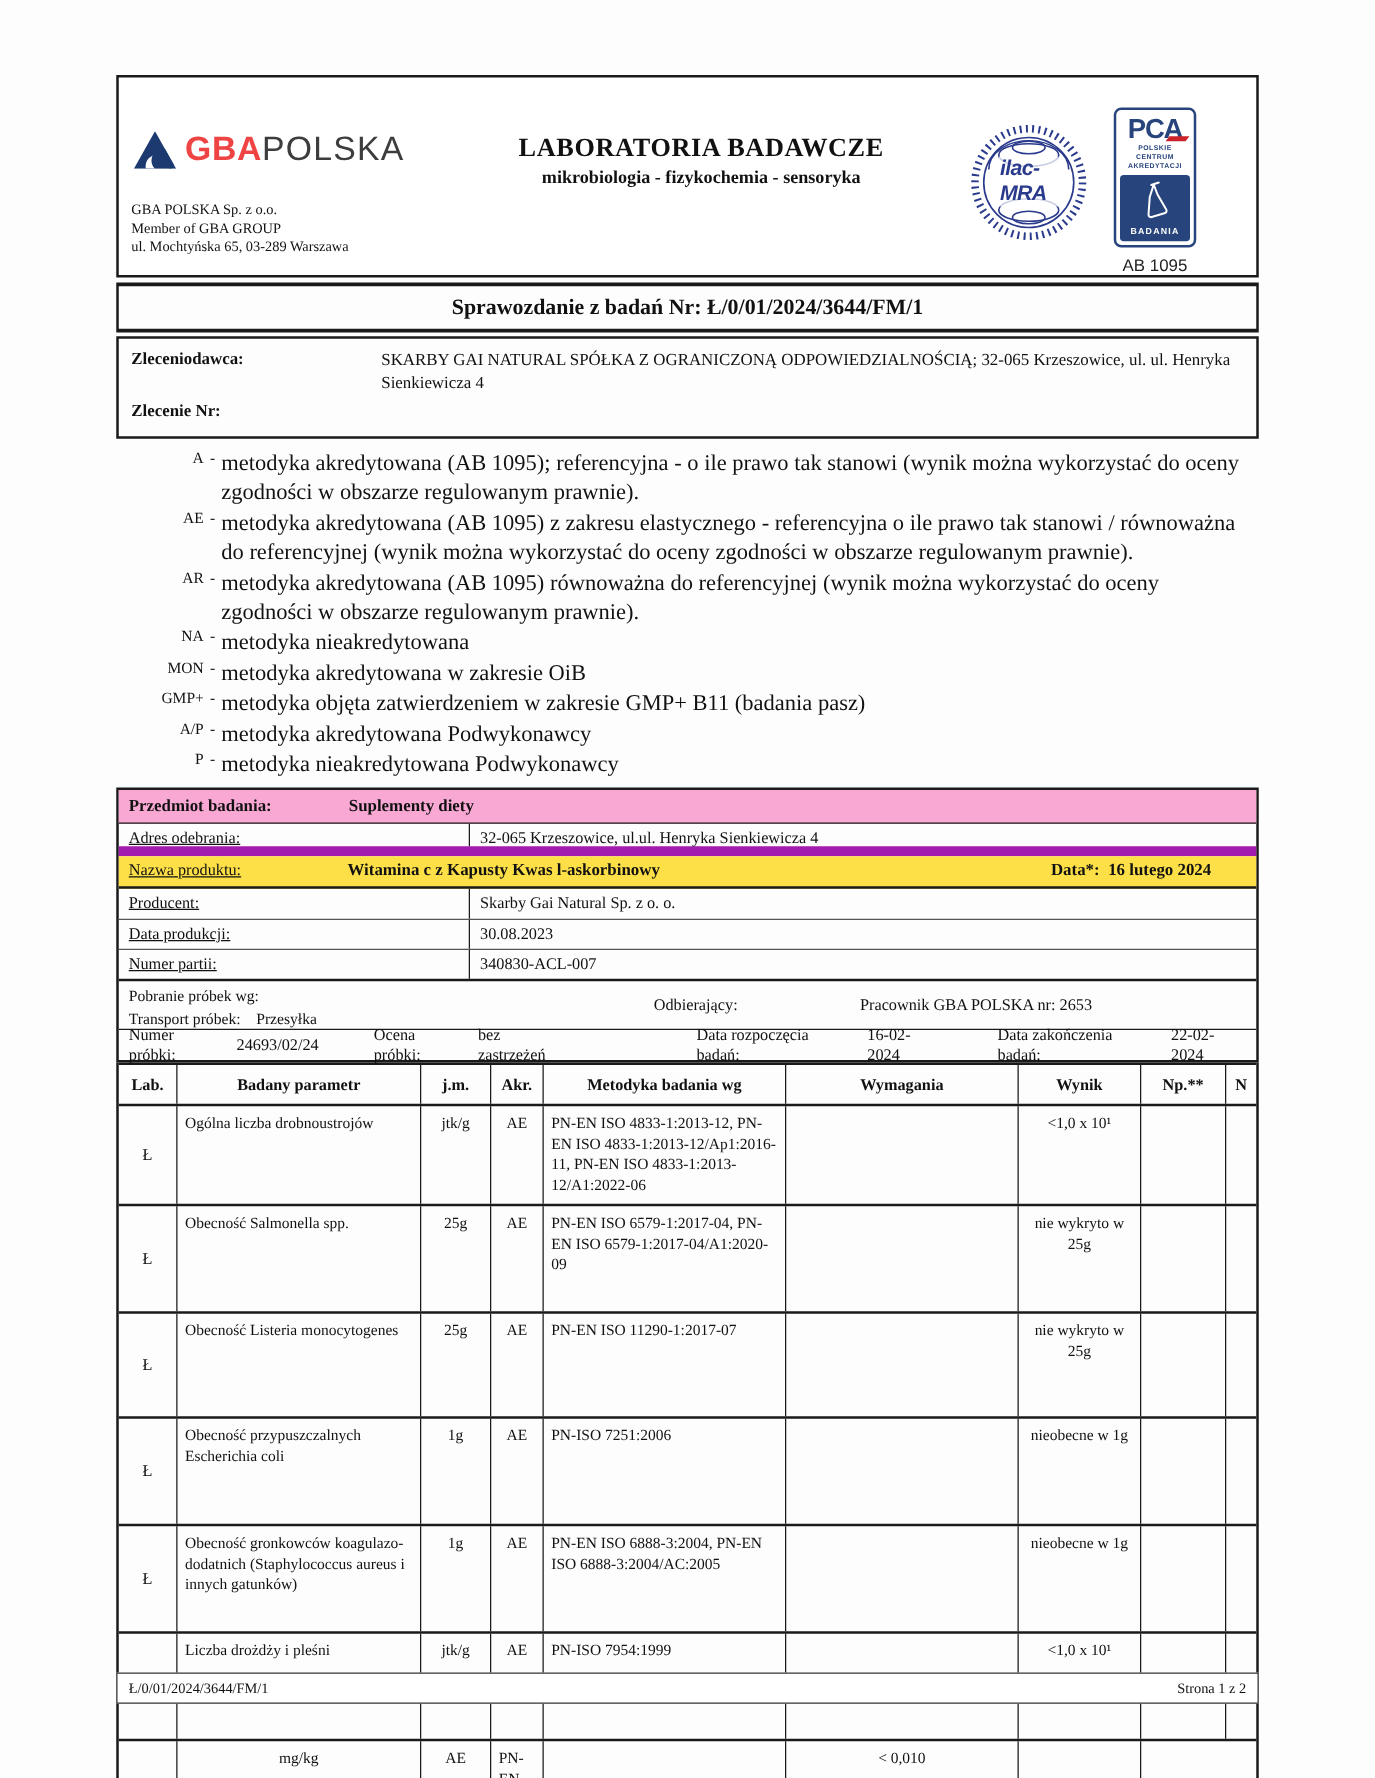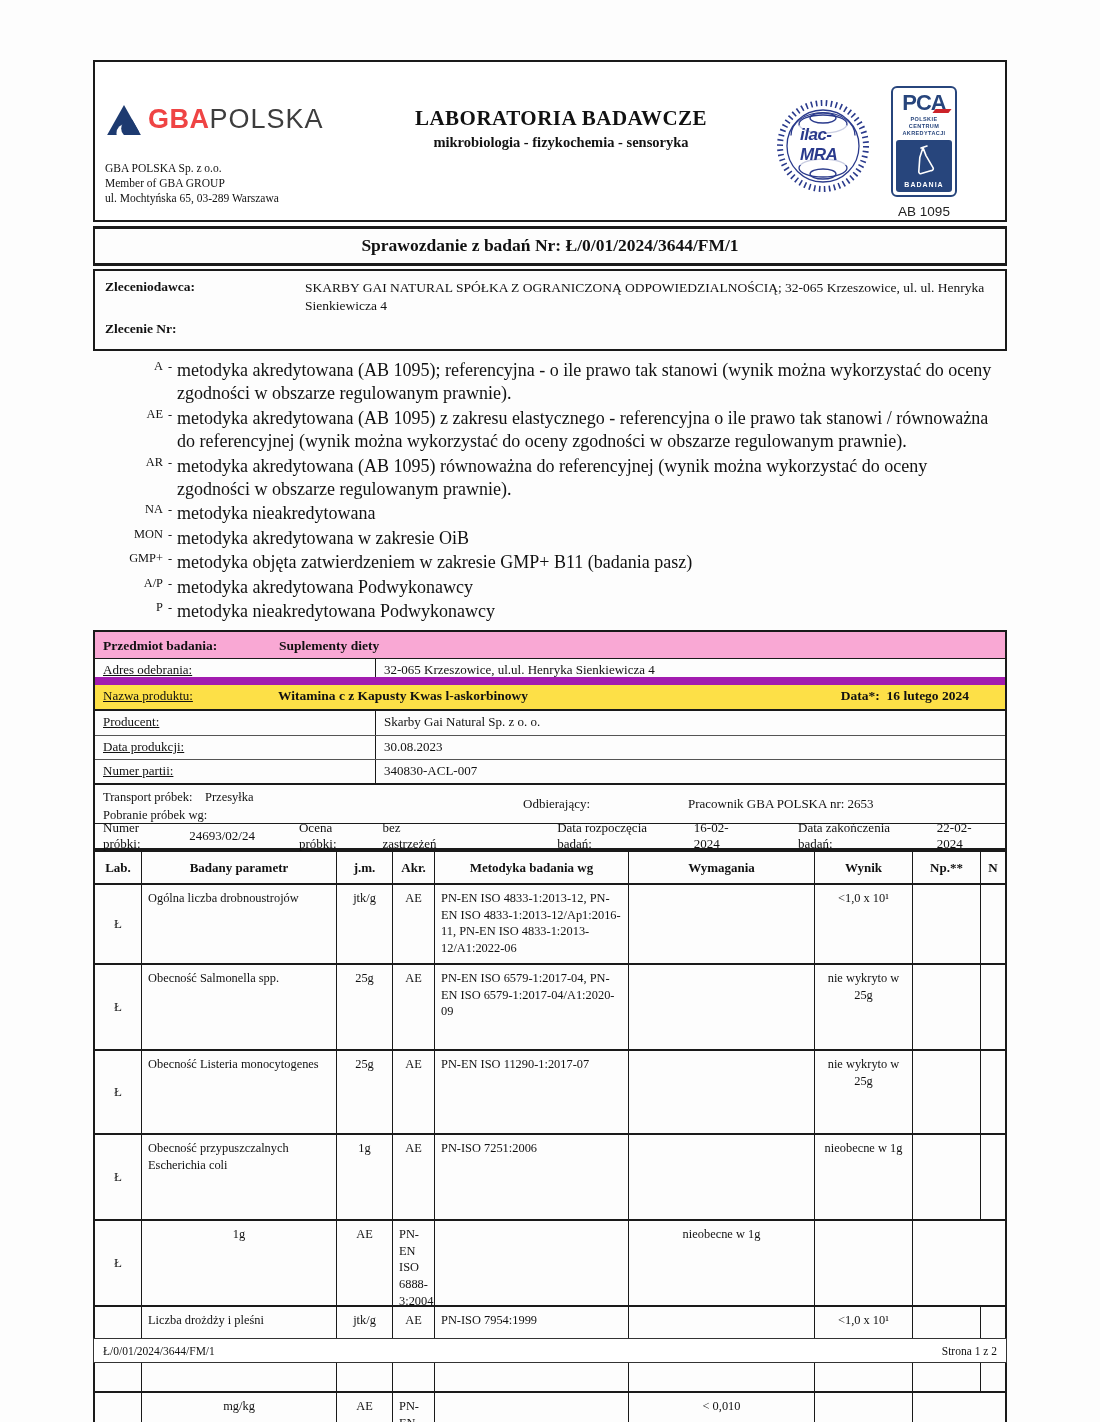--- a/index.html
+++ b/index.html
@@ -229,22 +229,22 @@
     <div class="it-row it-plain">
       <div class="it-label-col und">Data produkcji:</div>
       <div class="it-value-col">30.08.2023</div>
     </div>
     <div class="it-row it-plain">
       <div class="it-label-col und">Numer partii:</div>
       <div class="it-value-col">340830-ACL-007</div>
     </div>
     <div class="it-pobranie">
       <div class="pb-left">
+        <div>Pobranie próbek wg:</div>
         <div><span>Transport próbek:</span>&nbsp;&nbsp;&nbsp;&nbsp;<span>Przesyłka</span></div>
-        <div>Pobranie próbek wg:</div>
       </div>
       <div class="pb-right">
         <span class="pb-odb">Odbierający:</span>
         <span>Pracownik GBA POLSKA nr: 2653</span>
       </div>
     </div>
     <div class="it-numer">
       <span class="np-l">Numer próbki:</span>
       <span class="np-v">24693/02/24</span>
       <span class="np-l">Ocena próbki:</span>
@@ -312,20 +312,21 @@
       <div class="rcell c-mid">AE</div>
       <div class="rcell">PN-ISO 7251:2006</div>
       <div class="rcell"></div>
       <div class="rcell c-wynik">nieobecne w 1g</div>
       <div class="rcell"></div>
       <div class="rcell"></div>
     </div>
 
     <div class="rrow rbody r-h86">
       <div class="rcell c-lab">Ł</div>
+      <div class="rcell">Obecność gronkowców koagulazo-dodatnich (Staphylococcus aureus i innych gatunków)</div>
       <div class="rcell c-mid">1g</div>
       <div class="rcell c-mid">AE</div>
       <div class="rcell">PN-EN ISO 6888-3:2004, PN-EN ISO 6888-3:2004/AC:2005</div>
       <div class="rcell"></div>
       <div class="rcell c-wynik">nieobecne w 1g</div>
       <div class="rcell"></div>
       <div class="rcell"></div>
     </div>
 
     <div class="rrow rbody r-h86">

